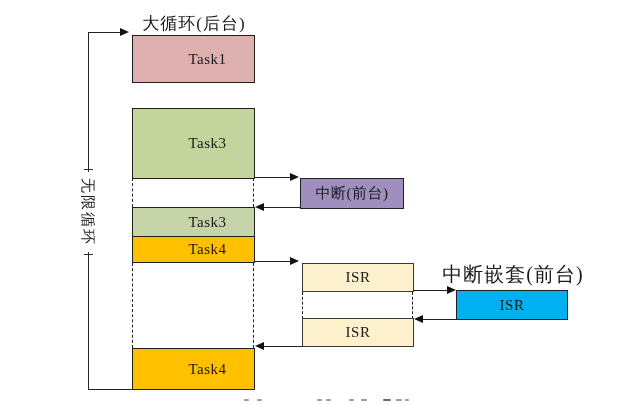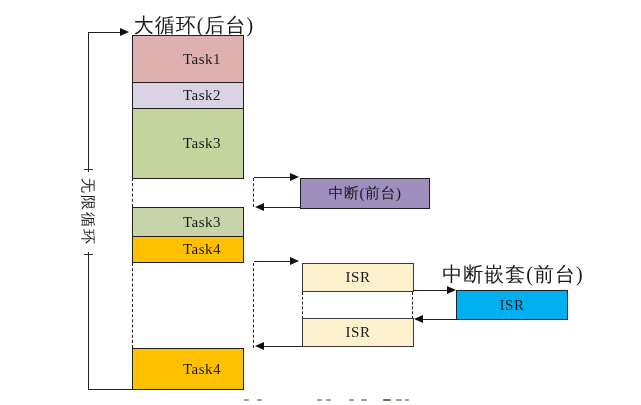--- a/index.html
+++ b/index.html
@@ -2,33 +2,33 @@
 <html><head>
 <meta charset="utf-8">
 <style>
   html,body{margin:0;padding:0;background:#fff;}
   .stage{
     position:relative;width:641px;height:405px;background:#ffffff;overflow:hidden;
     font-family:"Liberation Serif","DejaVu Serif",serif;color:#1a1a1a;
   }
   .abs{position:absolute;}
   
-  .title{left:120px;top:12px;width:148px;text-align:center;font-size:20px;letter-spacing:1px;}
+  .title{left:120px;top:12px;width:148px;text-align:center;font-size:17px;letter-spacing:1px;}
   .nested-label{left:438px;top:261px;width:150px;text-align:center;font-size:20px;letter-spacing:1px;}
   
   .box{box-sizing:border-box;border:1px solid #1f1f1f;display:flex;align-items:center;justify-content:center;
        font-size:15px;letter-spacing:.5px;}
-  .col{left:132px;width:112px;padding-left:28px;}
+  .col{left:132px;width:123px;padding-left:28px;}
   .task1{top:35px;height:48px;background:#dfb0b0;}
   .task2{top:82px;height:27px;background:#d9d3e3;}
   .task3a{top:108px;height:71px;background:#c3d59c;}
   .task3b{top:207px;height:30px;background:#c7d3a9;}
   .task4a{top:236px;height:27px;background:#ffc000;}
   .task4b{top:348px;height:42px;background:#ffc000;}
-  .interrupt{left:300px;top:178px;width:130px;height:31px;background:#9e8fbf;font-size:15px;}
+  .interrupt{left:300px;top:178px;width:104px;height:31px;background:#9e8fbf;font-size:15px;}
   .isr1{left:302px;top:263px;width:112px;height:29px;background:#fdf0cc;border-color:#3a3a3a;}
   .isr2{left:302px;top:318px;width:112px;height:29px;background:#fdf0cc;border-color:#3a3a3a;}
   .isrblue{left:456px;top:290px;width:112px;height:30px;background:#00b0f0;}
   
   .hline{height:1.4px;background:#222;}
   .vline{width:1.4px;background:#222;}
   .dash{width:0;border-left:1.4px dashed #222;}
   
   .ah{width:0;height:0;border-top:4.5px solid transparent;border-bottom:4.5px solid transparent;}
   .ah-r{border-left:9px solid #111;}
@@ -52,23 +52,20 @@
   <div class="abs vline" style="left:88px;top:32px;height:358px;"></div>
   <div class="abs hline" style="left:88px;top:32px;width:33px;"></div>
   <div class="abs ah ah-r" style="left:120px;top:28px;"></div>
   <div class="abs hline" style="left:88px;top:389px;width:44px;"></div>
   <div class="abs tick" style="left:84px;top:169px;"></div>
   <div class="abs tick" style="left:84px;top:254px;"></div>
   <div class="abs loop-label">无限循环</div>
 
   <div class="abs box col task1">
     <span>Task1</span>
-  </div>
-  <div class="abs box col task2">
-    <span>Task2</span>
   </div>
   <div class="abs box col task3a">
     <span>Task3</span>
   </div>
   <div class="abs box col task3b">
     <span>Task3</span>
   </div>
   <div class="abs box col task4a">
     <span>Task4</span>
   </div>

